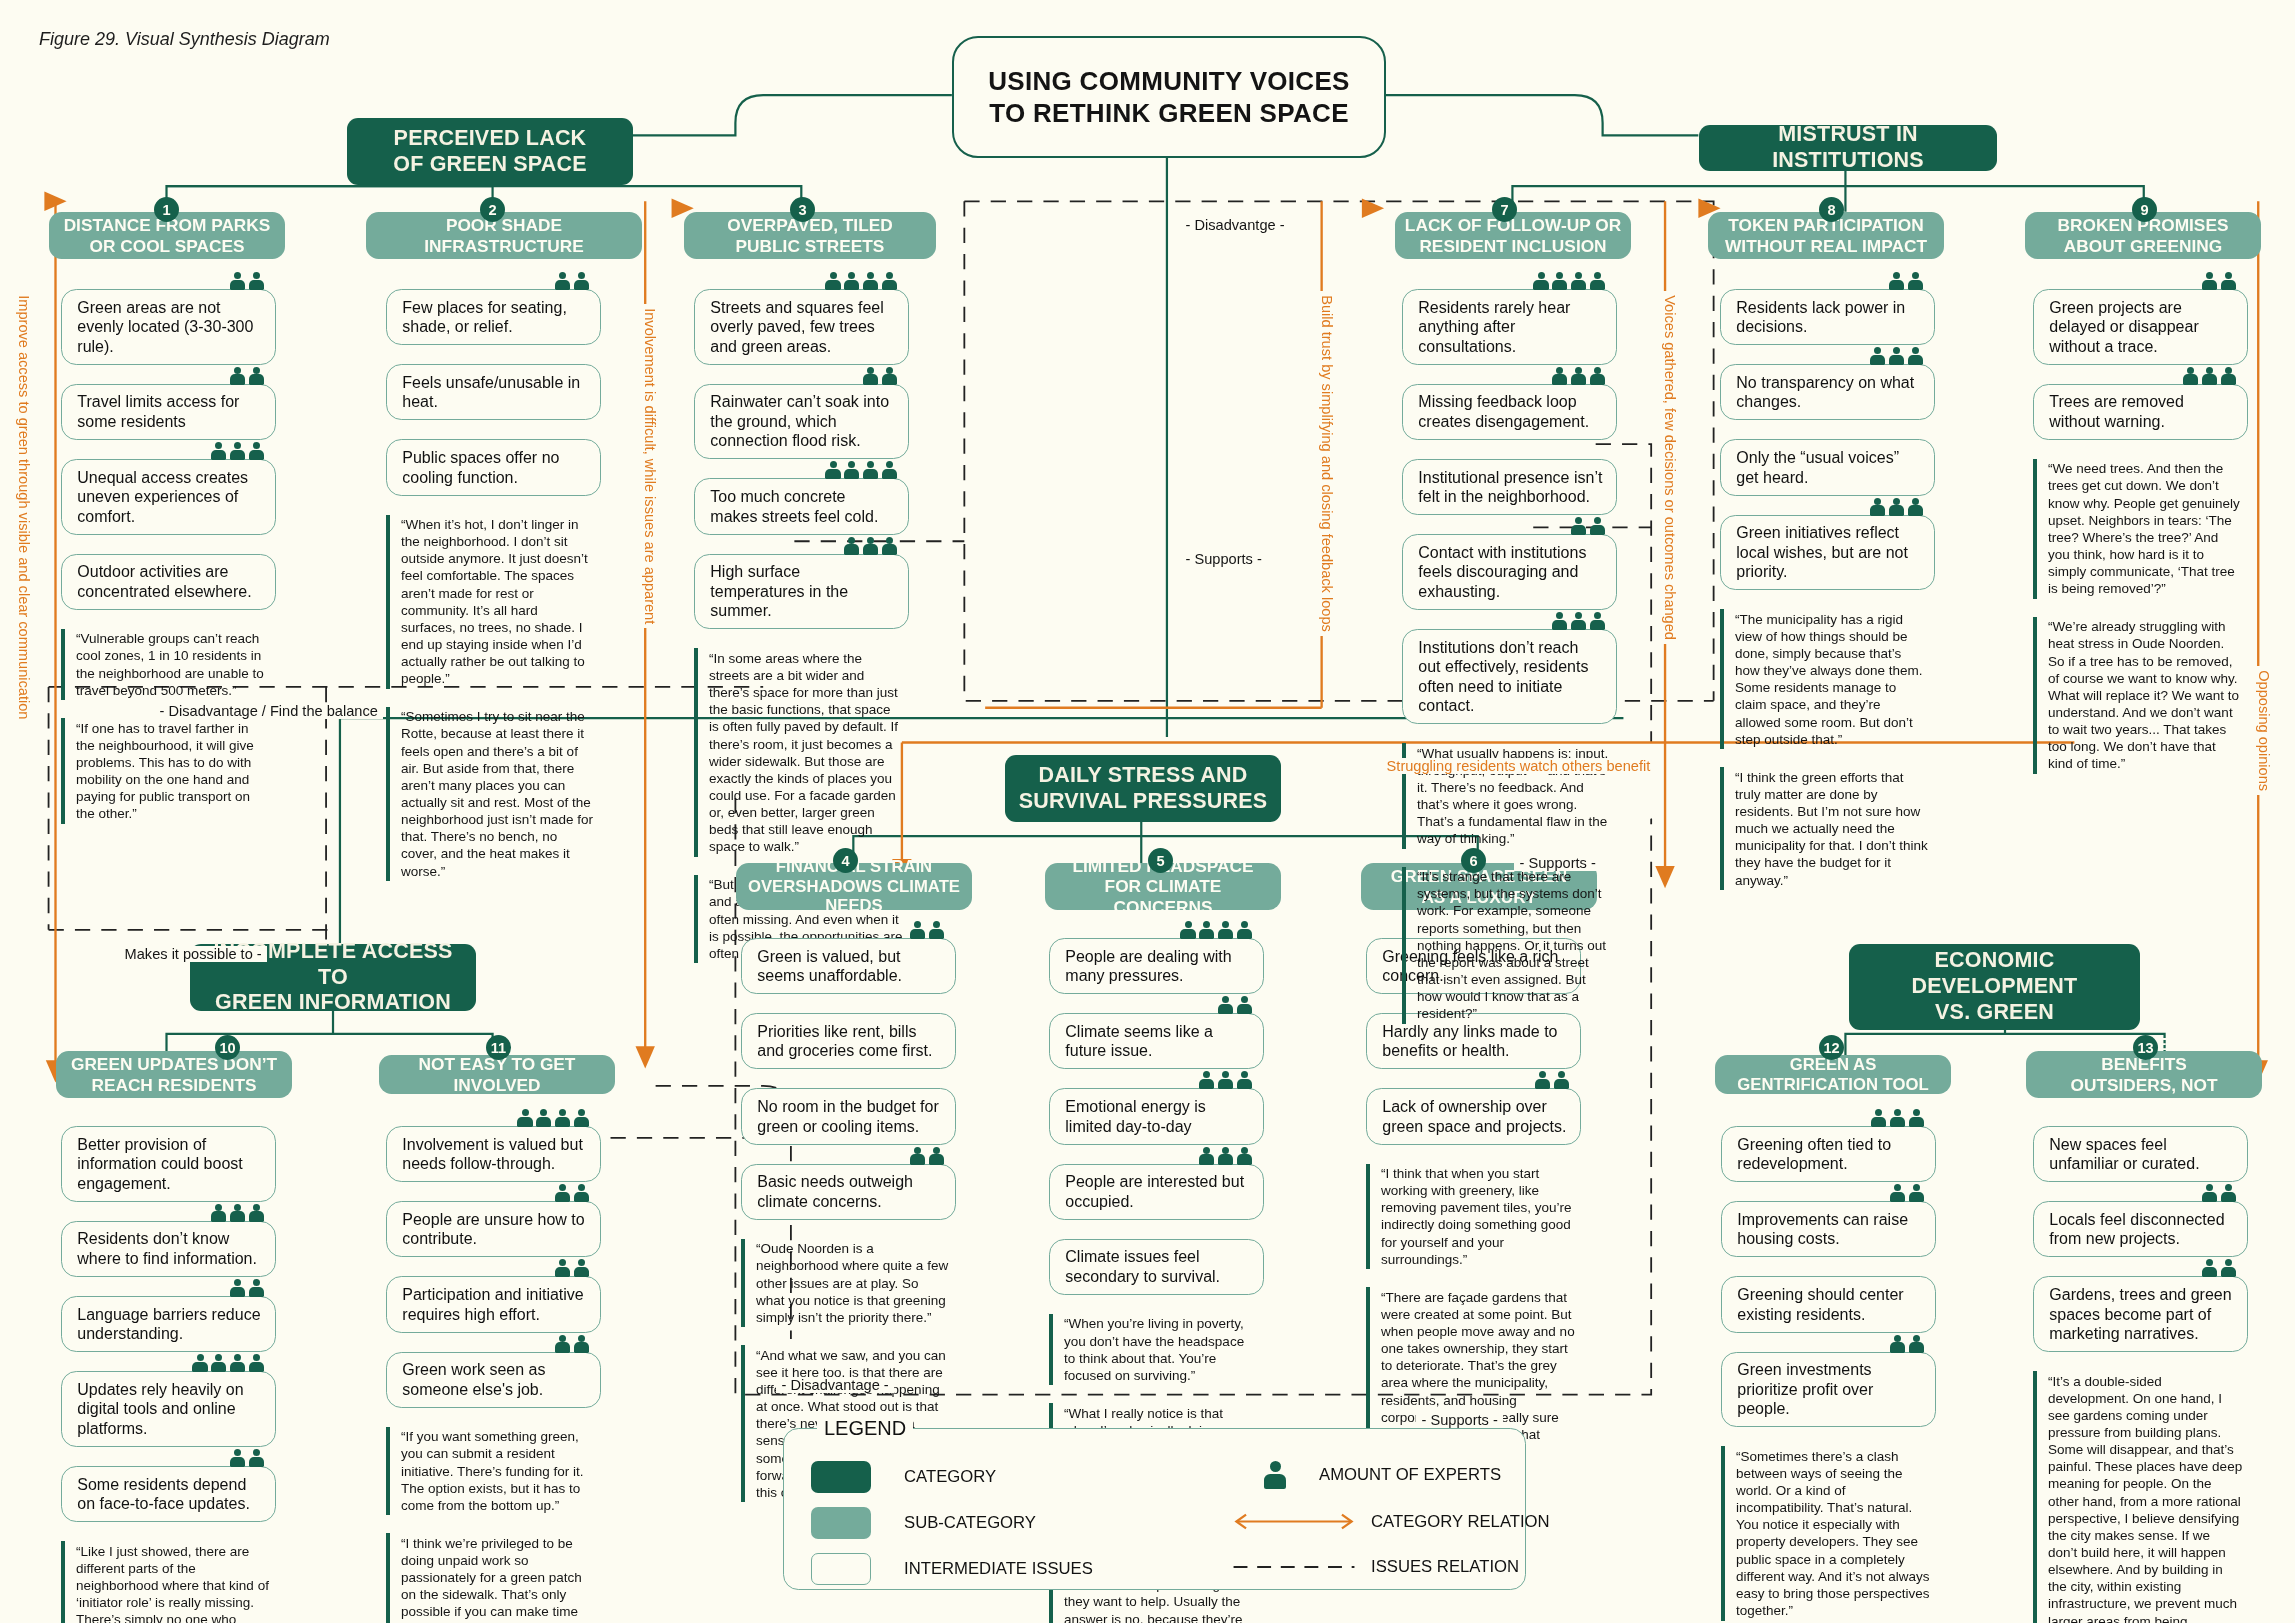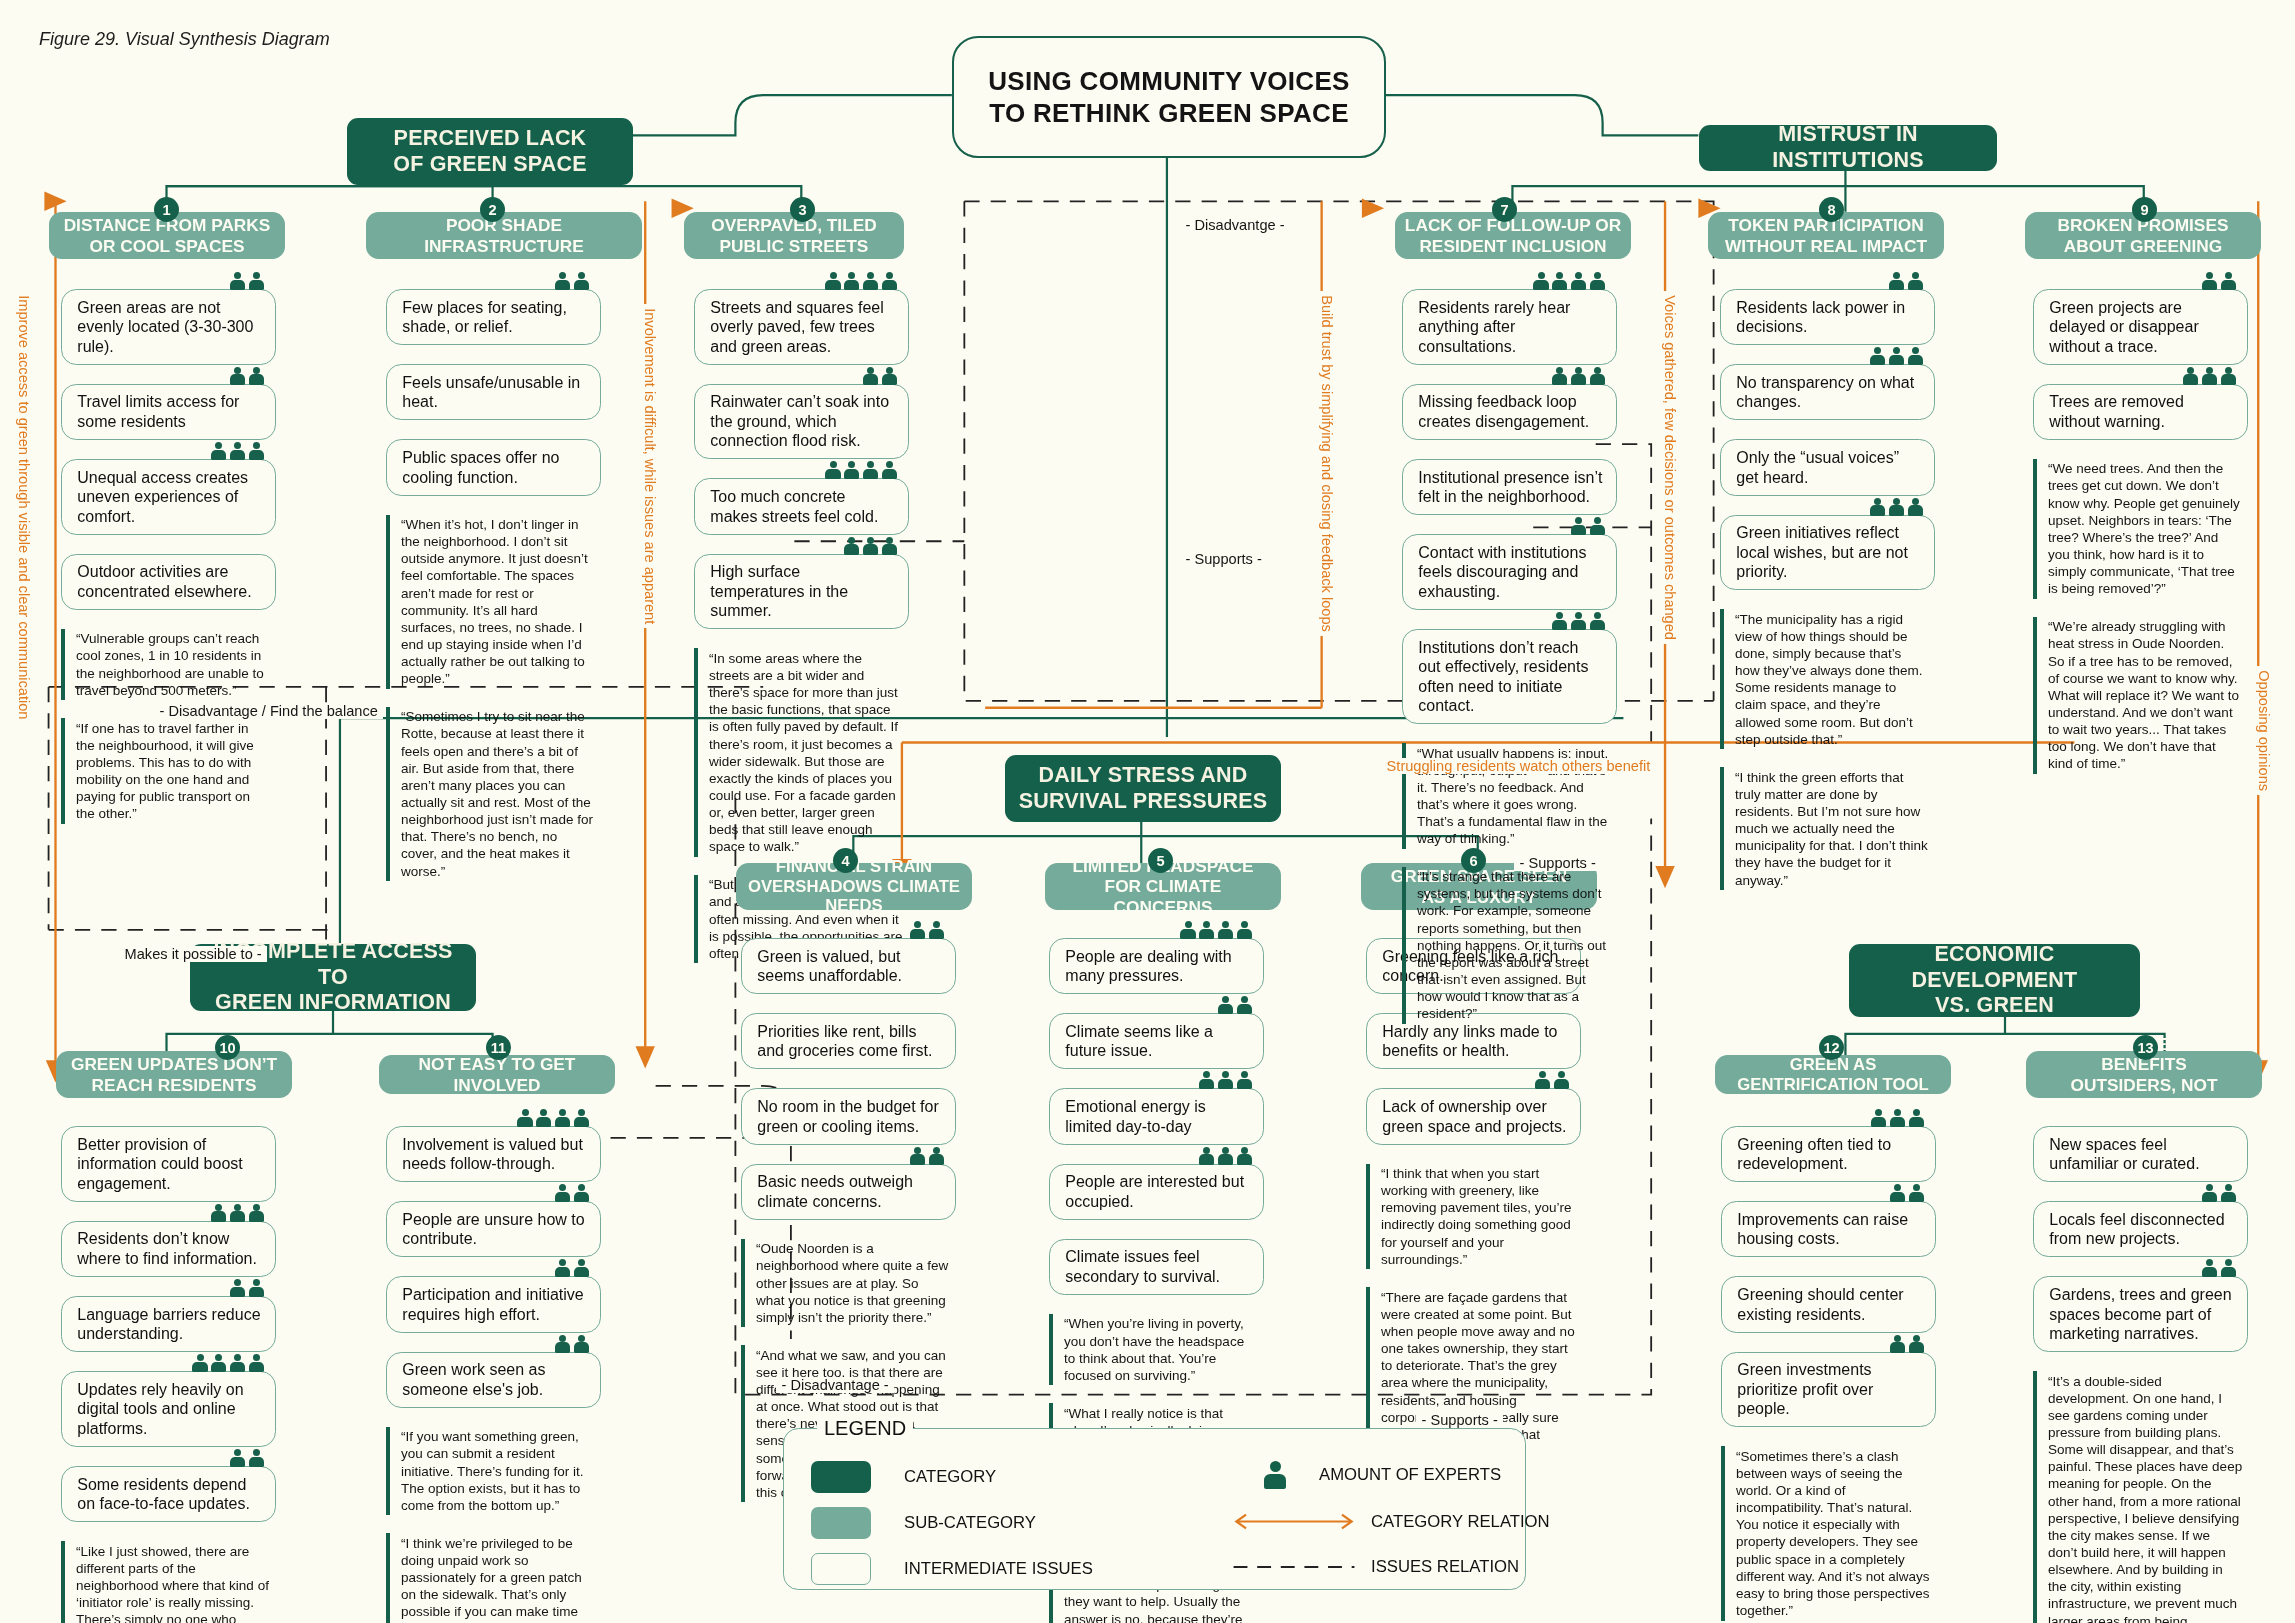--- a/index.html
+++ b/index.html
@@ -153,21 +153,21 @@
     </div>
   <div class="cat" style="left:1699px;top:125px;width:298px;height:46px;font-size:21.5px;">
       <span>MISTRUST IN INSTITUTIONS</span>
     </div>
   <div class="cat" style="left:1005px;top:755px;width:276px;height:67px;font-size:21.5px;">
       <span>DAILY STRESS AND<br>SURVIVAL PRESSURES</span>
     </div>
   <div class="cat" style="left:190px;top:944px;width:286px;height:67px;font-size:21.5px;">
       <span>INCOMPLETE ACCESS TO<br>GREEN INFORMATION</span>
     </div>
-  <div class="cat" style="left:1849px;top:944px;width:291px;height:73px;font-size:21.5px;">
+  <div class="cat" style="left:1849px;top:944px;width:291px;height:86px;font-size:21.5px;">
       <span>ECONOMIC DEVELOPMENT<br>VS. GREEN</span>
     </div>
 
   <div class="num-badge" style="left:154px;top:197px;">
       <span>1</span>
     </div>
   <div class="subcat" style="left:49px;top:212px;width:236px;height:47px;">
       <span>DISTANCE FROM PARKS<br>OR COOL SPACES</span>
     </div>
   <div class="col" style="left:61px;top:289px;width:215px;">
@@ -220,21 +220,21 @@
       <div class="pill">
         <span>Public spaces offer no cooling function.</span>
       </div>
       <div class="quote">“When it’s hot, I don’t linger in the neighborhood. I don’t sit outside anymore. It just doesn’t feel comfortable. The spaces aren’t made for rest or community. It’s all hard surfaces, no trees, no shade. I end up staying inside when I’d actually rather be out talking to people.”</div>
       <div class="quote">“Sometimes I try to sit near the Rotte, because at least there it feels open and there’s a bit of air. But aside from that, there aren’t many places you can actually sit and rest. Most of the neighborhood just isn’t made for that. There’s no bench, no cover, and the heat makes it worse.”</div>
     </div>
 
   <div class="num-badge" style="left:790px;top:197px;">
       <span>3</span>
     </div>
-  <div class="subcat" style="left:684px;top:212px;width:220px;height:47px;">
+  <div class="subcat" style="left:684px;top:212px;width:252px;height:47px;">
       <span>OVERPAVED, TILED<br>PUBLIC STREETS</span>
     </div>
   <div class="col" style="left:694px;top:289px;width:215px;">
       <div class="pill">
         <span class="experts">
           <span class="ex"></span>
           <span class="ex"></span>
           <span class="ex"></span>
           <span class="ex"></span>
         </span>

